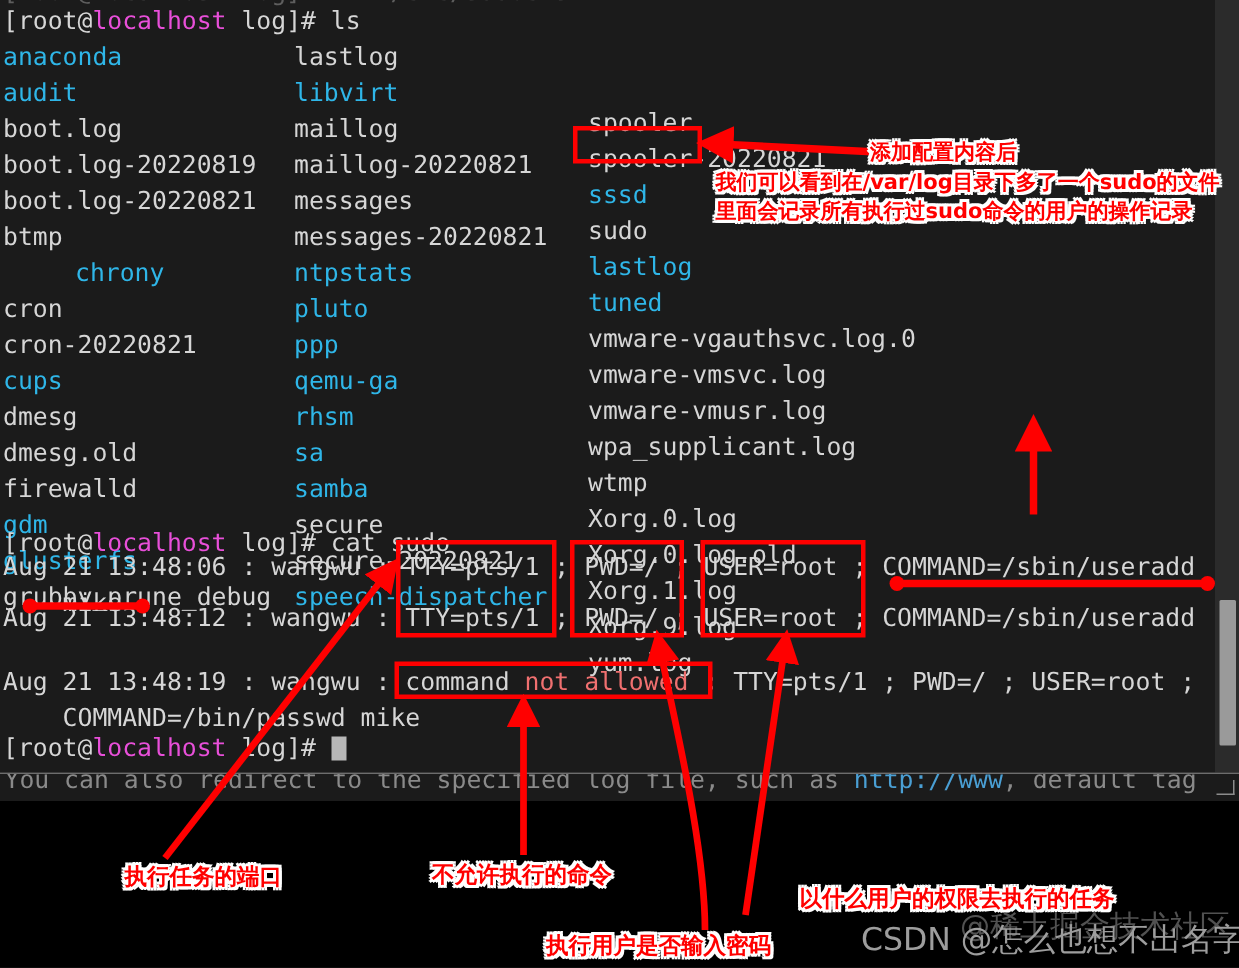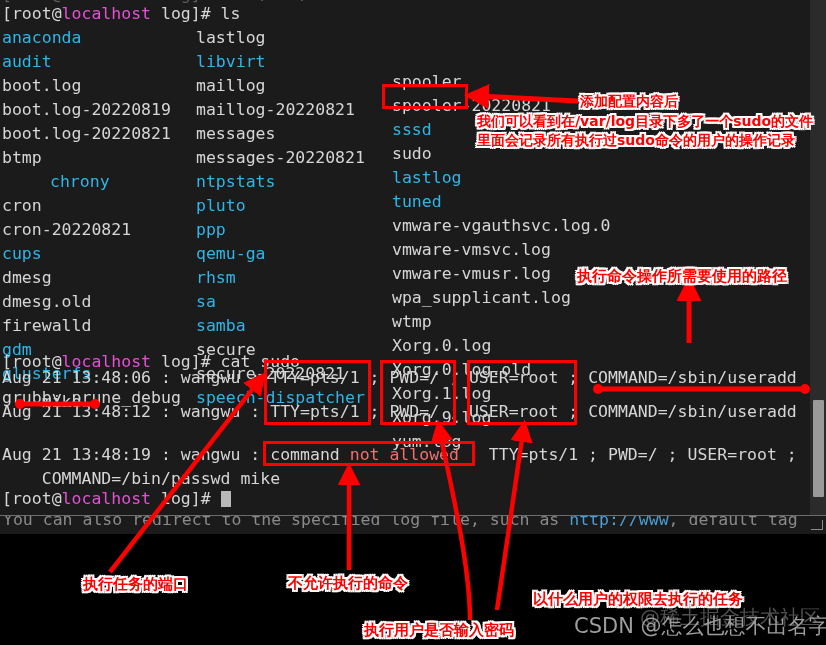--- a/index.html
+++ b/index.html
@@ -273,21 +273,20 @@
 
     <path d="M 470,620 C 470,560 447,470 440,432" stroke="#ff0000" stroke-width="4.5" fill="none" marker-end="url(#arrowhead)"></path>
 
     <line x1="497" y1="610" x2="523" y2="432" stroke="#ff0000" stroke-width="4.5" marker-end="url(#arrowhead)"></line>
   </svg>
 
   <div class="anno-text" style="left:580px; top:93px; font-size:14px;">添加配置内容后</div>
   <div class="anno-text" style="left:477px; top:113px; font-size:14px;">我们可以看到在/var/log目录下多了一个sudo的文件</div>
   <div class="anno-text" style="left:477px; top:132px; font-size:14px;">里面会记录所有执行过sudo命令的用户的操作记录</div>
 
-  <div class="anno-text" style="left:577px; top:267px; font-size:15px;">执行命令操作所需要使用的路径</div>
 
   <div class="anno-text" style="left:83px; top:575px; font-size:15px;">执行任务的端口</div>
 
   <div class="anno-text" style="left:288px; top:574px; font-size:15px;">不允许执行的命令</div>
 
   <div class="anno-text" style="left:364px; top:621px; font-size:15px;">执行用户是否输入密码</div>
 
   <div class="anno-text" style="left:533px; top:590px; font-size:15px;">以什么用户的权限去执行的任务</div>
 </div>
 

